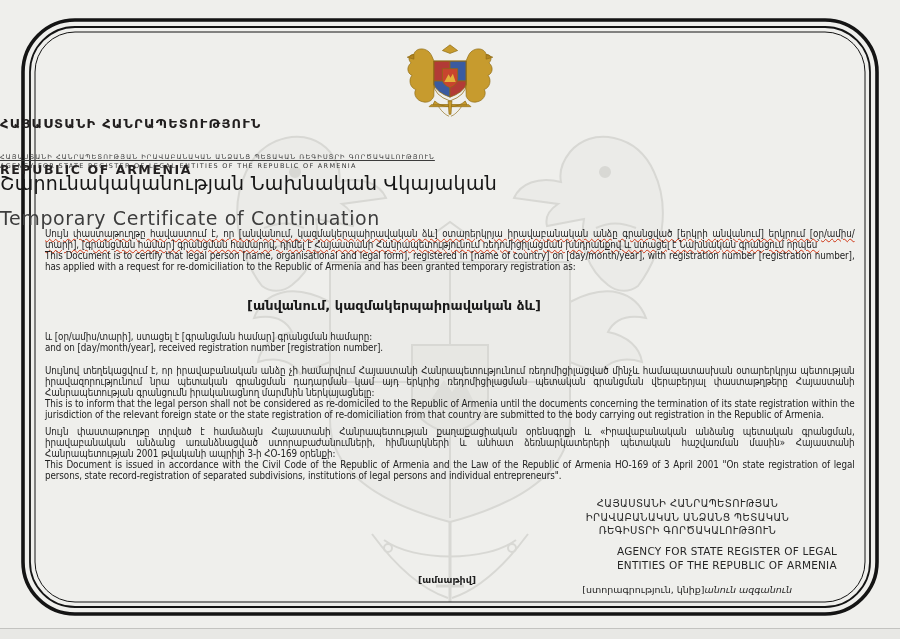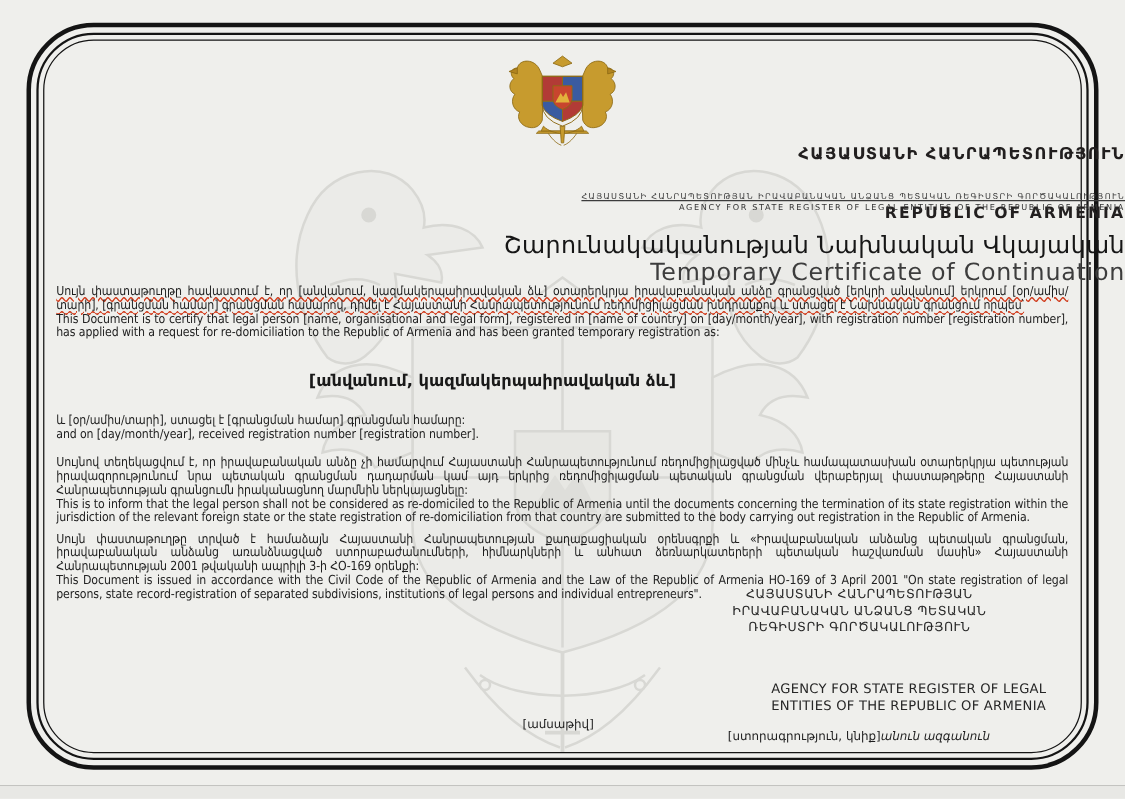--- a/index.html
+++ b/index.html
@@ -8,26 +8,26 @@
     background:#efefec;
     font-family:"DejaVu Sans","Liberation Sans",sans-serif;
     -webkit-font-smoothing:antialiased;
   }
   .abs{position:absolute;}
   
   svg.frame{position:absolute;left:0;top:0;pointer-events:none;}
   
   svg.wm{position:absolute;left:0;top:0;pointer-events:none;}
   
-  .center{left:0;width:900px;text-align:right;}
+  .center{left:0;width:900px;text-align:left;}
   .republic-hy{top:116px;font-size:13px;font-weight:bold;letter-spacing:1.2px;color:#221f1f;}
   .republic-en{top:131px;font-size:12.5px;font-weight:bold;letter-spacing:1.6px;color:#221f1f;margin-top:31px;}
   .agency-hy{top:153px;font-size:6.5px;letter-spacing:1.1px;color:#3c3c3c;text-decoration:underline;}
   .agency-en{top:162px;font-size:6.5px;letter-spacing:1.3px;color:#333;}
-  .title-hy{top:185px;font-size:19px;color:#161616;letter-spacing:0.3px;}
+  .title-hy{top:172px;font-size:19px;color:#161616;letter-spacing:0.3px;}
   .title-en{top:207px;font-size:19px;color:#3d3d3d;letter-spacing:0.6px;}
   
   .para{
     left:45px;width:920px;
     transform:scaleX(0.88);transform-origin:0 0;
     font-size:10px;line-height:10.9px;color:#1d1d1d;
     text-align:justify;letter-spacing:-0.1px;
   }
   .para .en{color:#222;}
   .spellcheck{
@@ -37,25 +37,25 @@
     text-decoration-thickness:1px;
     text-underline-offset:1px;
   }
   .b-p1{top:229px;}
   .b-reg{top:332px;}
   .b-p2{top:366px;}
   .b-p3{top:427px;}
   .name-block{top:296px;left:0;width:788px;text-align:center;
     font-weight:bold;font-size:13px;line-height:19px;color:#191919;}
   
-  .sig-hy{top:469px;left:565px;width:245px;text-align:center;
+  .sig-hy{top:497px;left:565px;width:245px;text-align:center;
     font-size:10px;line-height:13.5px;letter-spacing:0.4px;color:#272727;}
   .sig-en{top:544px;left:617px;width:250px;text-align:left;
     font-size:10.5px;line-height:14px;letter-spacing:0.2px;color:#262626;}
-  .date-ph{top:574px;left:418px;font-size:9.5px;color:#1f1f1f;}
+  .date-ph{top:574px;left:418px;font-size:9.5px;color:#1f1f1f;font-weight:bold;}
   .sign-ph{top:584px;left:480px;width:312px;text-align:right;font-size:9.5px;color:#1f1f1f;}
   .sign-ph .nm{font-style:italic;}
   
   .edge-line{top:628px;left:0;width:900px;height:1px;background:#c3c3c0;}
   .edge-below{top:629px;left:0;width:900px;height:10px;background:#e8e8e5;}
 </style>
 </head>
 <body>
 
 <svg class="wm" width="900" height="639" viewBox="0 0 900 639">

